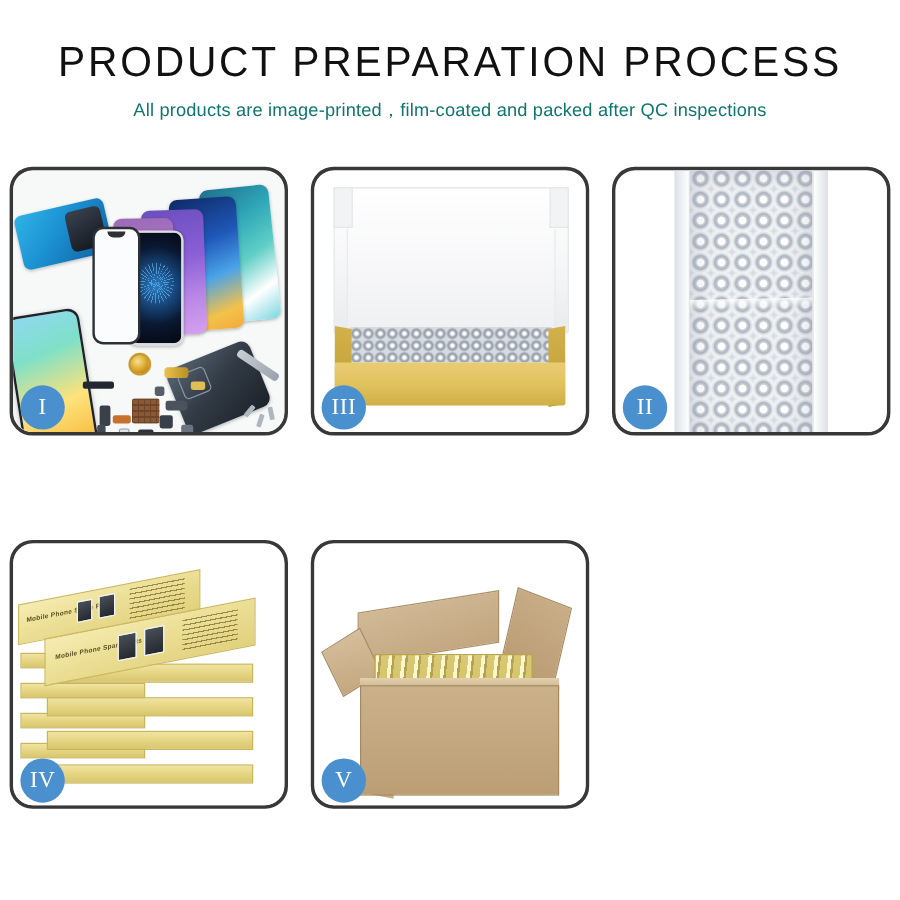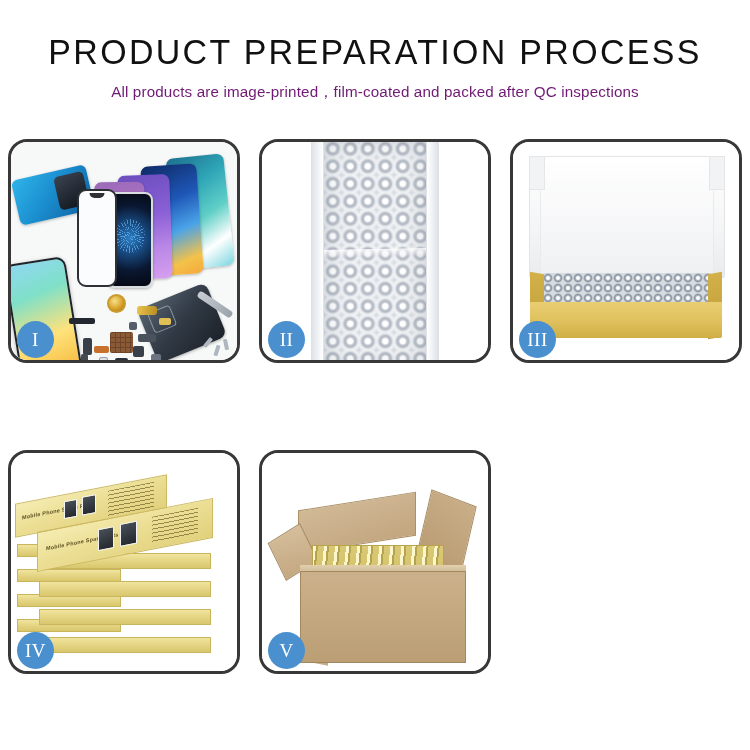--- a/index.html
+++ b/index.html
@@ -25,21 +25,21 @@
     line-height: 1.05;
     transform: scaleX(0.97);
   }
 
   .subtitle {
     margin-top: 11px;
     font-family: "Liberation Sans", sans-serif;
     font-size: 15.2px;
     font-weight: 400;
     letter-spacing: 0.15px;
-    color: #701a75;
+    color: #0f766e;
   }
 
   
   .grid {
     position: absolute;
     left: 8px;
     top: 139px;
     width: 734px;
     display: grid;
     grid-template-columns: 232px 232px 232px;
@@ -432,39 +432,39 @@
       <div class="bit b11"></div>
       <div class="bit b12"></div>
       <div class="screw s1"></div>
       <div class="screw s2"></div>
       <div class="screw s3"></div>
     </div>
     <div class="badge">I</div>
   </div>
 
   <div class="panel">
-    <div class="panel-inner p2">
-      <div class="bubble-sheet"></div>
-      <div class="wrap-edge left"></div>
-      <div class="wrap-edge right"></div>
-    </div>
-    <div class="badge">II</div>
-  </div>
-
-  <div class="panel">
     <div class="panel-inner p3">
       <div class="box3-lid"></div>
       <div class="box3-flapL"></div>
       <div class="box3-flapR"></div>
       <div class="box3-bubble"></div>
       <div class="box3-sideL"></div>
       <div class="box3-sideR"></div>
       <div class="box3-front"></div>
     </div>
     <div class="badge">III</div>
+  </div>
+
+  <div class="panel">
+    <div class="panel-inner p2">
+      <div class="bubble-sheet"></div>
+      <div class="wrap-edge left"></div>
+      <div class="wrap-edge right"></div>
+    </div>
+    <div class="badge">II</div>
   </div>
 
   <div class="panel">
     <div class="panel-inner p4">
 
       <div class="stackbox" style="left:6px;  top:66px;  width:104px; height:13px;"></div>
       <div class="stackbox" style="left:6px;  top:91px;  width:104px; height:13px;"></div>
       <div class="stackbox" style="left:6px;  top:116px; width:104px; height:13px;"></div>
       <div class="stackbox" style="left:6px;  top:141px; width:104px; height:13px;"></div>
       <div class="stackbox" style="left:6px;  top:166px; width:104px; height:13px;"></div>

